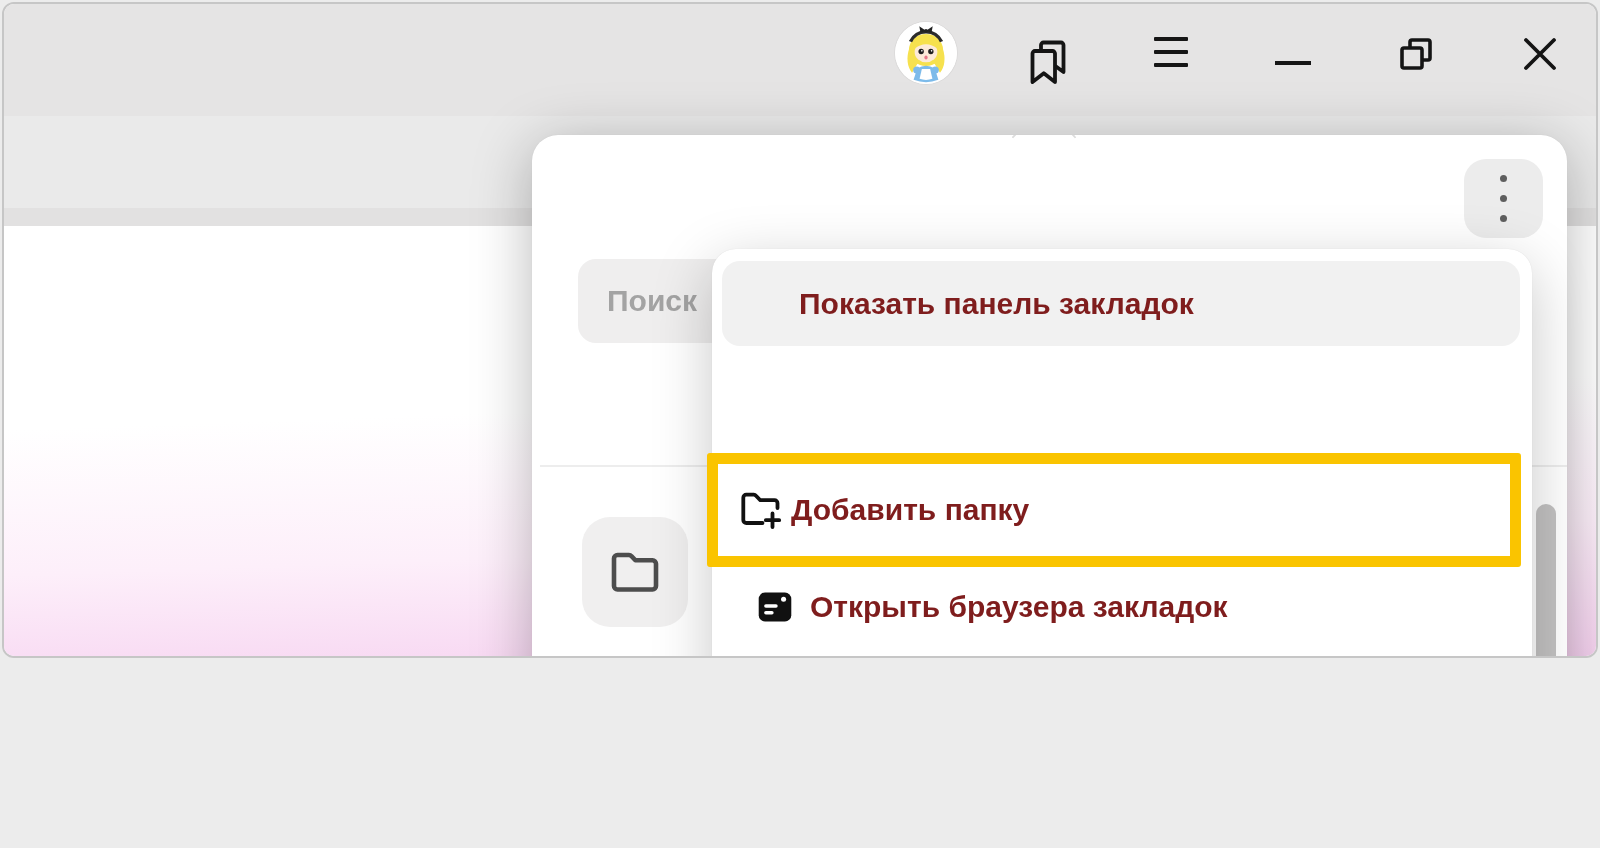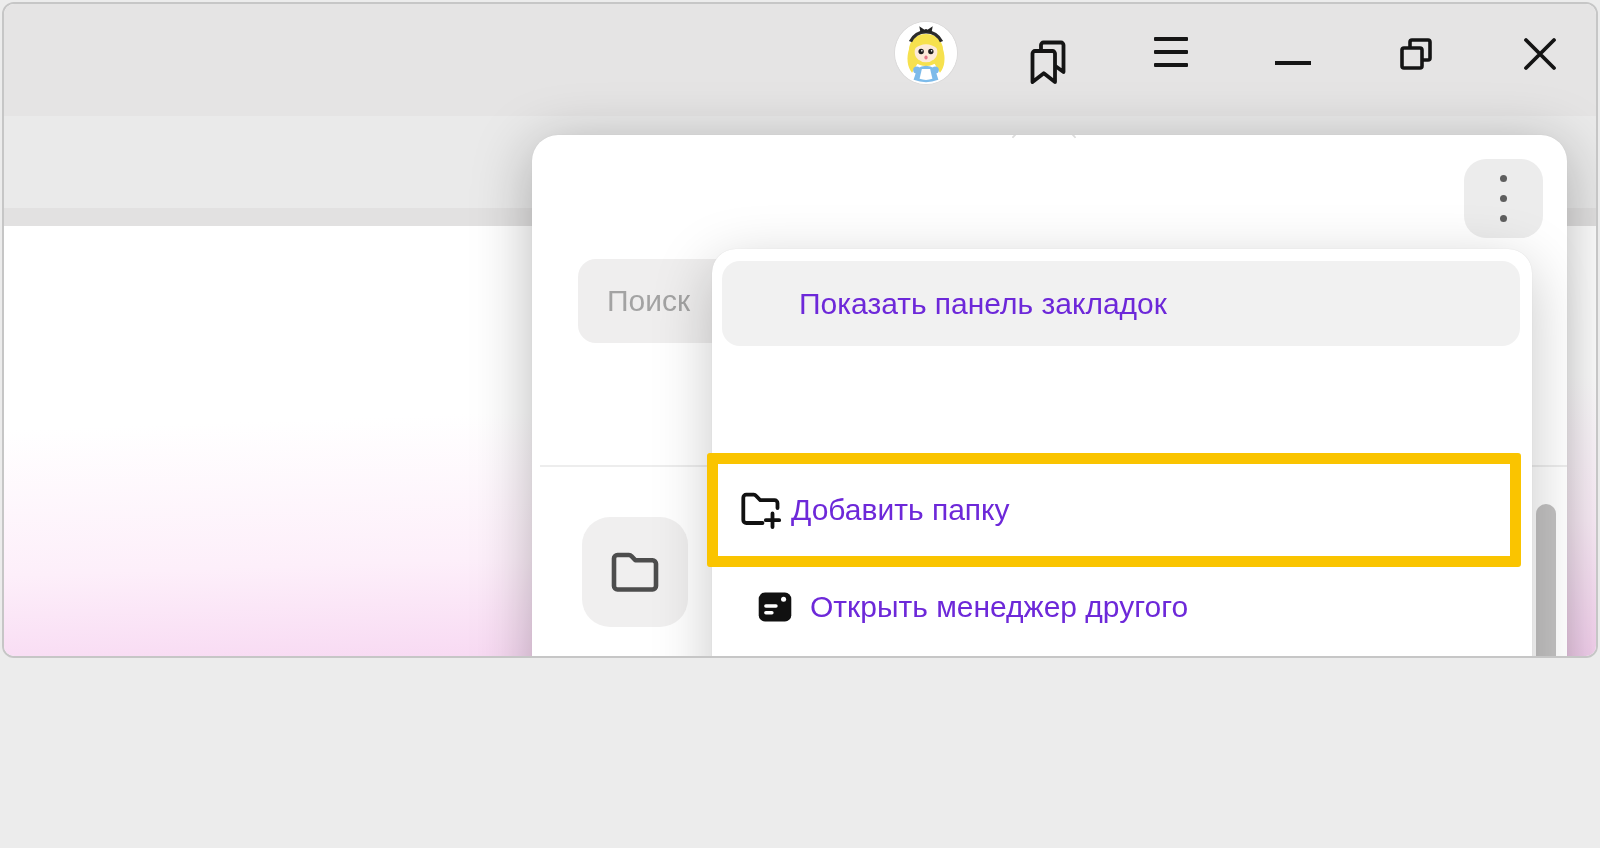--- a/index.html
+++ b/index.html
@@ -1,21 +1,21 @@
 <!DOCTYPE html>
 <html><head>
 <meta charset="utf-8">
 <style>
   * { margin:0; padding:0; box-sizing:border-box; }
   html,body { background:#ececec; }
   body { font-family:"Liberation Sans","DejaVu Sans",sans-serif; }
 
   .stage {
     position:relative; width:1600px; height:660px;
-    background:#ececec; overflow:hidden;
+    background:#ececec; overflow:hidden;font-weight:bold;
   }
 
   
   .window {
     position:absolute; left:2px; top:2px; right:2px; bottom:2px;
     border:2px solid #c6c6c6; border-radius:12px;
     overflow:hidden; background:#ffffff;
   }
 
   
@@ -80,21 +80,21 @@
     position:absolute; left:1004px; top:369px; width:20px; height:360px;
     background:#c3c2c2; border-radius:10px 10px 0 0; cursor:grab;
   }
 
   
   .menu {
     position:absolute; left:708px; top:245px; width:820px; height:545px;
     background:#ffffff; border-radius:24px;
     box-shadow:0 16px 60px rgba(0,0,0,0.22), 0 0 1px rgba(0,0,0,0.12);
   }
-  .mi { position:absolute; display:flex; align-items:center; cursor:pointer; color:#6d28d9; font-size:30px; }
+  .mi { position:absolute; display:flex; align-items:center; cursor:pointer; color:#7f1d1d; font-size:30px; }
   .mi .ico { display:flex; align-items:center; justify-content:center; flex:0 0 auto; }
 
   .mi1 { left:10px; right:12px; top:12px; height:85px; background:#f1f1f1; border-radius:18px; padding-left:77px; }
   .mi2 { left:10px; right:12px; top:110px; height:80px; padding-left:77px; }
 
   .annotation {
     position:absolute; left:-5px; top:204px; width:814px; height:114px;
     border:11px solid #fac400; background:#ffffff; border-radius:3px;
   }
   .mi3 { left:0; right:0; top:0; height:92px; padding-left:21px; gap:8px; }
@@ -223,21 +223,21 @@
 
       <div class="mi mi4">
         <span class="ico">
           <svg width="38" height="38" viewBox="0 0 42 42">
             <rect x="3" y="5" width="36" height="32" rx="7" fill="#111111"></rect>
             <circle cx="30.5" cy="12.5" r="2.8" fill="#ffffff"></circle>
             <rect x="9" y="18" width="15" height="3.8" rx="1.9" fill="#ffffff"></rect>
             <rect x="9" y="25.5" width="10.5" height="3.8" rx="1.9" fill="#ffffff"></rect>
           </svg>
         </span>
-        <span>Открыть менеджер другого</span>
+        <span>Открыть браузера закладок</span>
       </div>
 
       <div class="menu-divider"></div>
 
       <div class="mi mi5">
         <span class="ico">
           <svg width="38" height="38" viewBox="0 0 42 42">
             <rect x="14.5" y="4.5" width="19" height="24" rx="5" fill="none" stroke="#111111" stroke-width="3.6"></rect>
             <rect x="8" y="13" width="19" height="24" rx="5" fill="#ffffff" stroke="#111111" stroke-width="3.6"></rect>
           </svg>

